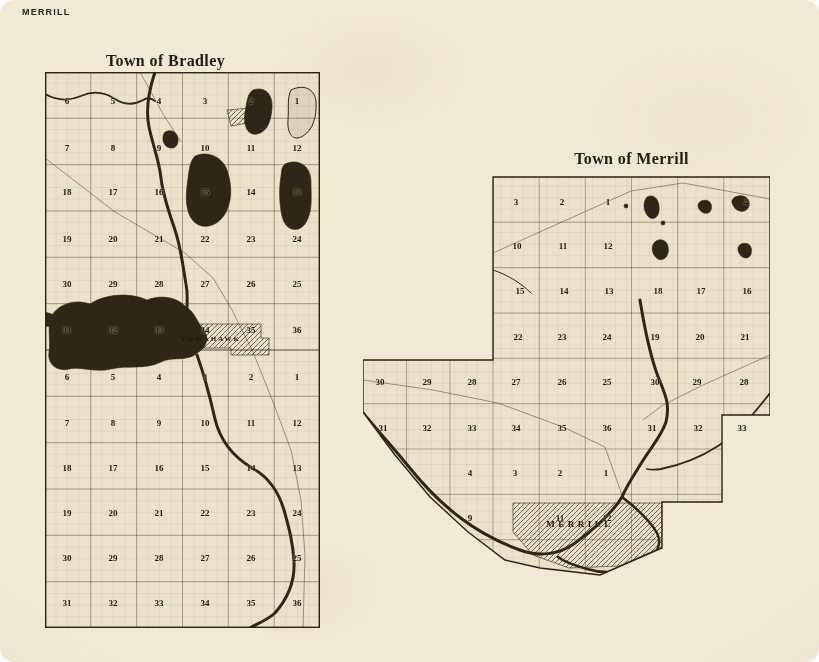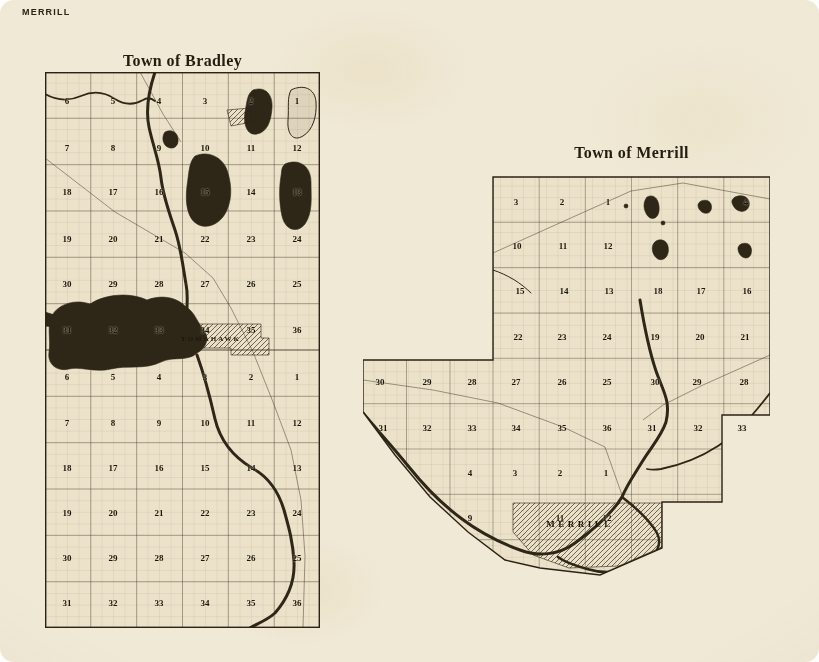--- a/index.html
+++ b/index.html
@@ -15,22 +15,22 @@
   .paper::before{content:"";position:absolute;inset:0;border-radius:14px;pointer-events:none;
     background:
       radial-gradient(140px 90px at 370px 70px, rgba(214,186,120,.14), transparent 70%),
       radial-gradient(120px 80px at 300px 590px, rgba(214,186,120,.16), transparent 70%),
       radial-gradient(160px 110px at 700px 120px, rgba(214,186,120,.10), transparent 70%),
       radial-gradient(900px 700px at 50% 45%, transparent 60%, rgba(120,95,45,.10) 100%);}
   .county-label{position:absolute;left:22px;top:7px;font-family:"Liberation Sans",sans-serif;
     font-weight:bold;font-size:9px;letter-spacing:1.2px;color:var(--ink);}
   .map-title{position:absolute;text-align:center;font-size:16px;color:#241c10;
     letter-spacing:.4px;font-weight:600;}
-  #bradley-title{left:45px;top:52px;width:275px;}
-  #merrill-title{left:493px;top:144px;width:277px;}
+  #bradley-title{left:28px;top:52px;width:275px;}
+  #merrill-title{left:493px;top:150px;width:277px;}
   .map-canvas{position:absolute;}
   #bradley-canvas{left:45px;top:72px;width:275px;height:556px;}
   #merrill-canvas{left:363px;top:175px;width:407px;height:405px;}
   .map-canvas svg{position:absolute;left:0;top:0;display:block;}
   .sec-layer{position:absolute;left:0;top:0;width:100%;height:100%;}
   .sec{position:absolute;transform:translate(-50%,-50%);font-weight:bold;font-size:9px;
     color:#1e1708;text-shadow:0 0 2px rgba(240,233,214,.9);}
   .city-label{position:absolute;transform:translate(-50%,-50%);
     color:#1e1708;white-space:nowrap;}
   #tomahawk-label{left:166px;top:267px;font-size:7px;letter-spacing:2px;font-weight:bold;}

